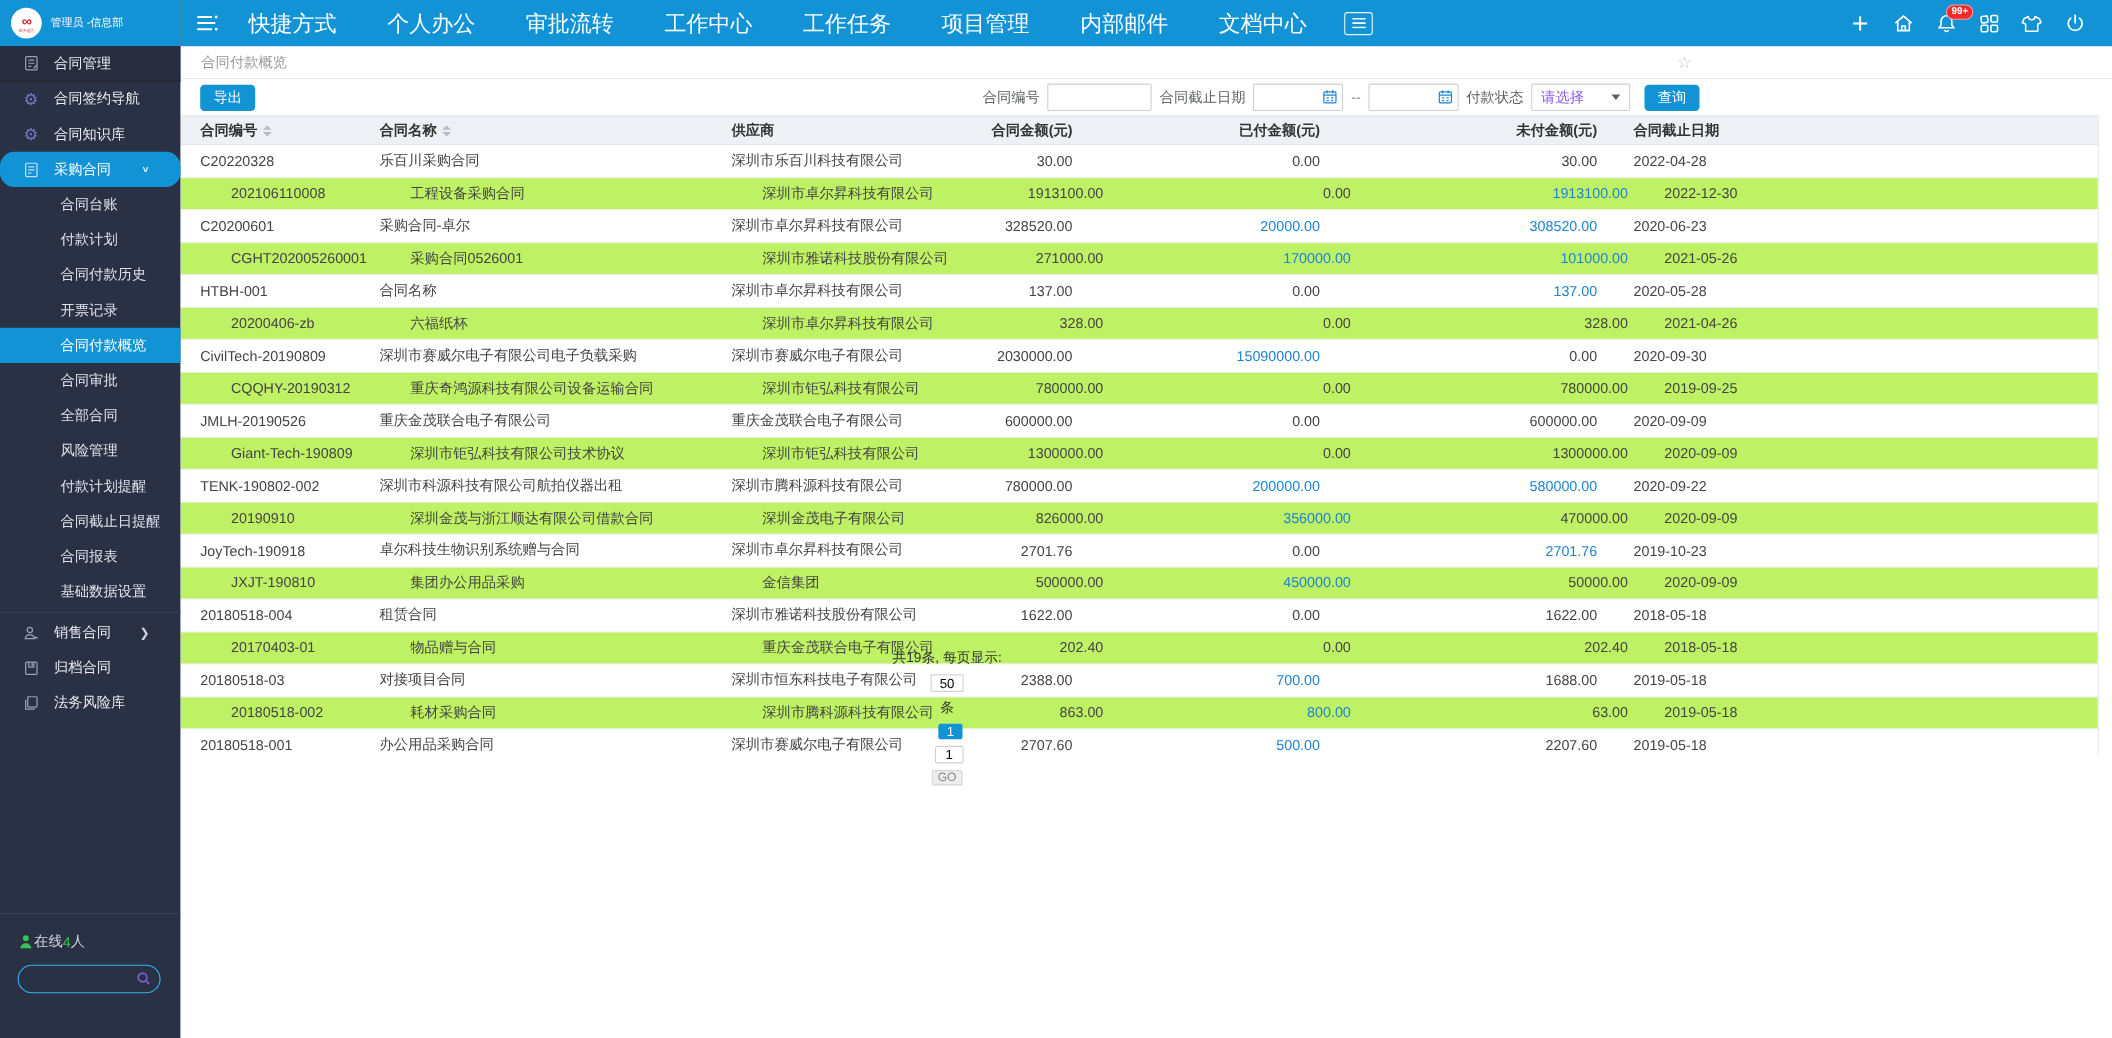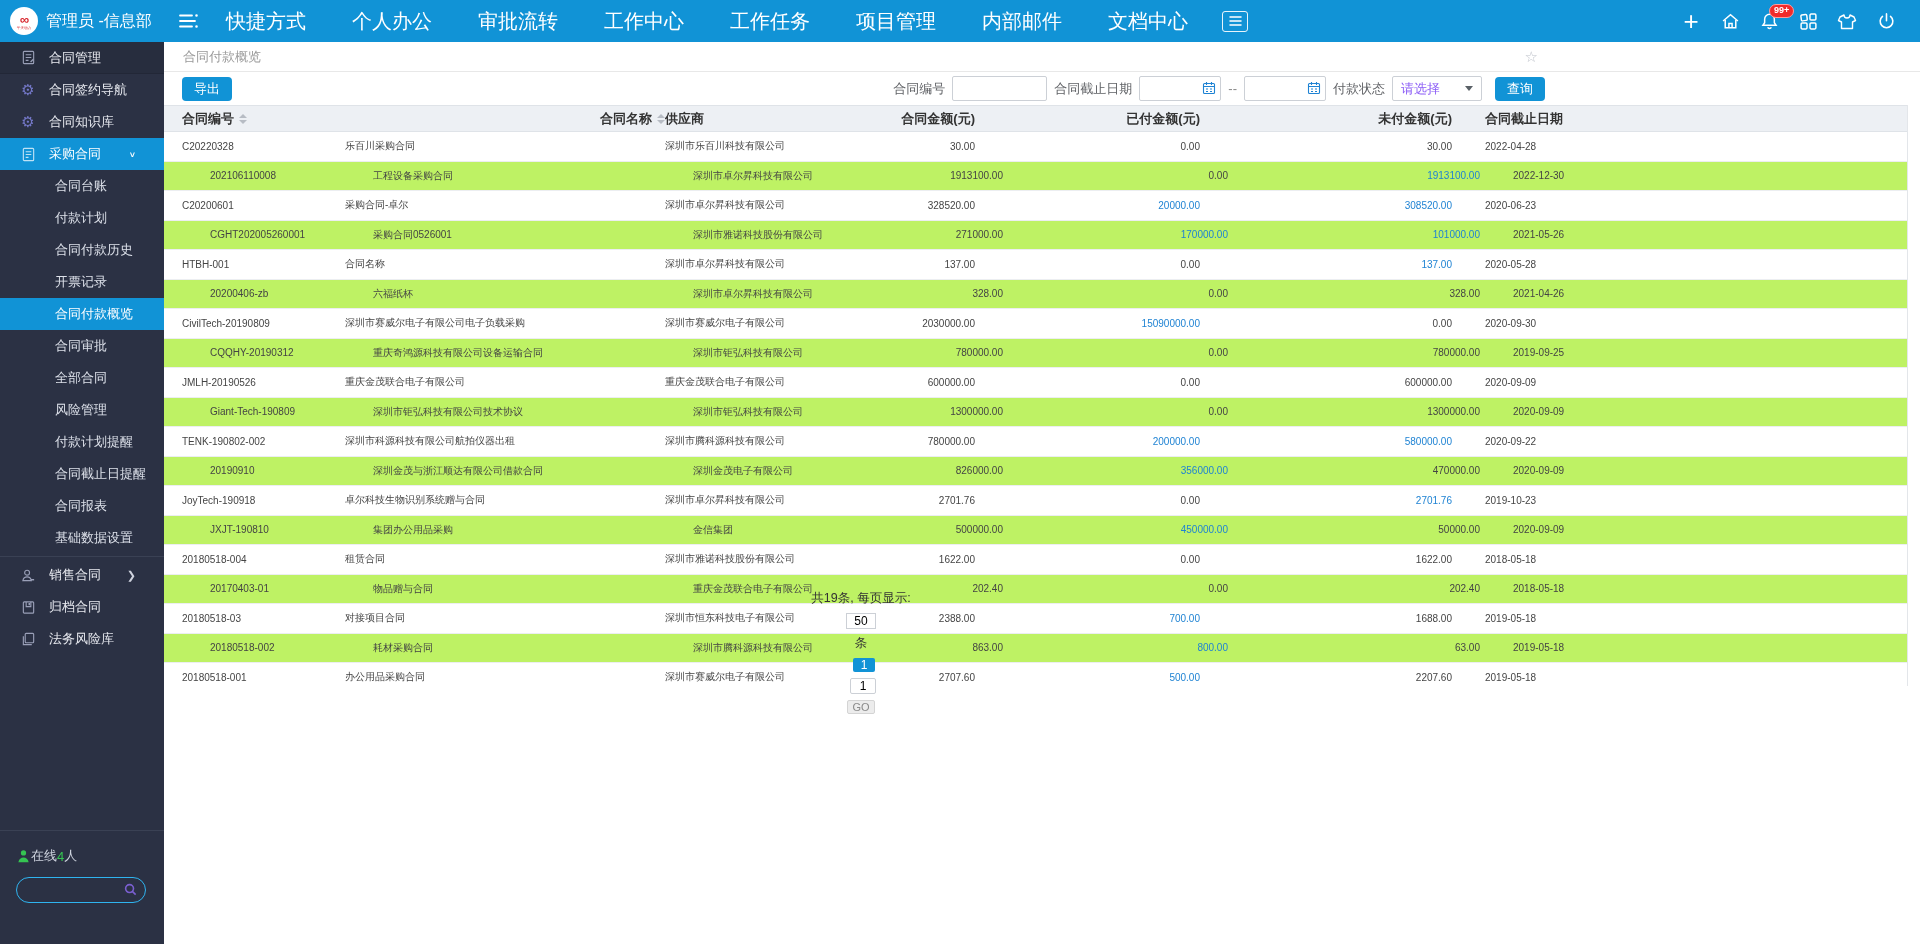--- a/index.html
+++ b/index.html
@@ -5,28 +5,28 @@
   * { margin:0; padding:0; box-sizing:border-box; }
   html,body { width:1920px; height:944px; overflow:hidden; font-family:"Liberation Sans","DejaVu Sans",sans-serif; background:#fff; }
   .app { display:flex; width:1920px; height:944px; }
 
   
   .sidebar { position:relative; width:164px; height:944px; background:#2b3144; flex:0 0 164px; color:#e8eaf0; }
   .sidebar-user { height:42px; background:#1193d6; display:flex; align-items:center; padding:0 10px; gap:8px; }
   .logo-badge { width:28px; height:28px; border-radius:50%; background:#fff; display:flex; flex-direction:column; align-items:center; justify-content:center; line-height:1; flex:0 0 28px; }
   .logo-glyph { color:#d8232a; font-size:13px; font-weight:bold; letter-spacing:-1px; }
   .logo-sub { color:#d8232a; font-size:4px; transform:scale(.9); white-space:nowrap; }
-  .user-name { color:#fff; font-size:16px; white-space:nowrap; }
+  .user-name { color:#fff; font-size:10px; white-space:nowrap; }
 
   .side-nav { font-size:13px; }
   .side-item { height:32px; display:flex; align-items:center; padding:0 28px 0 20px; gap:13px; cursor:pointer; color:#e8eaf0; position:relative; }
   .side-item.first { background:#272d3e; border-bottom:1px solid #222737; }
   .side-item .si-icon { width:16px; height:16px; display:flex; align-items:center; justify-content:center; color:#9aa0b8; font-size:14px; }
   .side-item .si-icon.gear { color:#7478c8; font-size:15px; }
-  .side-item.active-parent { background:#1193d6; color:#fff; }
+  .side-item.active-parent { background:#1193d6; color:#fff;border-radius:13px; }
   .side-item.active-parent .si-icon { color:#bfe2f5; }
   .chev { margin-left:auto; font-size:10px; color:#fff; transform:scaleY(.8); }
   .chev-right { margin-left:auto; font-size:11px; color:#cfd3de; }
   .sub-list { }
   .sub-item { height:32px; display:flex; align-items:center; padding-left:55px; font-size:13px; color:#dde1ea; cursor:pointer; }
   .sub-item.active { background:#1193d6; color:#fff; }
   .side-divider { border-top:1px solid #3a4154; margin:2px 0; }
 
   .sidebar-footer { position:absolute; left:0; right:0; bottom:0; height:114px; border-top:1px solid #3a4154; padding:16px 16px 0 16px; }
   .online-row { display:flex; align-items:center; gap:0; font-size:13px; color:#cfd4df; }
@@ -63,24 +63,24 @@
   .date-wrap .cal { position:absolute; right:5px; top:5px; }
   .range-sep { color:#888; }
   .fselect { width:90px; height:25px; border:1px solid #ccd0d6; border-radius:2px; background:#fff; display:flex; align-items:center; padding:0 8px; cursor:pointer; color:#8b5cf6; }
   .fselect .caret { margin-left:auto; width:0; height:0; border-left:4px solid transparent; border-right:4px solid transparent; border-top:5px solid #596066; }
   .btn-search { margin-left:6px; }
 
   
   .grid { width:1744px; border-right:1px solid #e3e6ea; }
   .grid-header { height:27px; background:#edf0f4; border-top:1px solid #dfe3e8; border-bottom:1px solid #dfe3e8; display:flex; align-items:center; padding-left:18px; font-size:13px; font-weight:bold; color:#333; }
   .grid-body { height:554px; overflow:hidden; }
-  .grid-row { height:29.5px; display:flex; align-items:center; padding-left:18px; border-bottom:1px solid #eceef1; font-size:10px; color:#444; background:#fff; }
+  .grid-row { height:29.5px; display:flex; align-items:center; padding-left:18px; border-bottom:1px solid #eceef1; font-size:13px; color:#444; background:#fff; }
   .grid-row.alt { background:#bef264;padding-left:46px; }
   .cell { white-space:nowrap; overflow:hidden; }
-  .c1 { width:163px; } .c2 { width:320px;justify-content:flex-end; } .c3 { width:215px; }
+  .c1 { width:163px; } .c2 { width:320px; } .c3 { width:215px; }
   .c4 { width:95px; text-align:right; } .c5 { width:225px; text-align:right; } .c6 { width:252px; text-align:right; }
   .c7 { width:420px; padding-left:33px; }
   .hcell { display:flex; align-items:center; }
   .hcell.c4,.hcell.c5,.hcell.c6 { justify-content:flex-end; display:flex; }
   .sorter { display:inline-flex; flex-direction:column; gap:2px; margin-left:5px; }
   .sorter i { display:block; width:0; height:0; border-left:4px solid transparent; border-right:4px solid transparent; }
   .sorter .up { border-bottom:4px solid #b7bcc4; }
   .sorter .dn { border-top:4px solid #b7bcc4; }
   .link { color:#1f83d3; cursor:pointer; }
 

